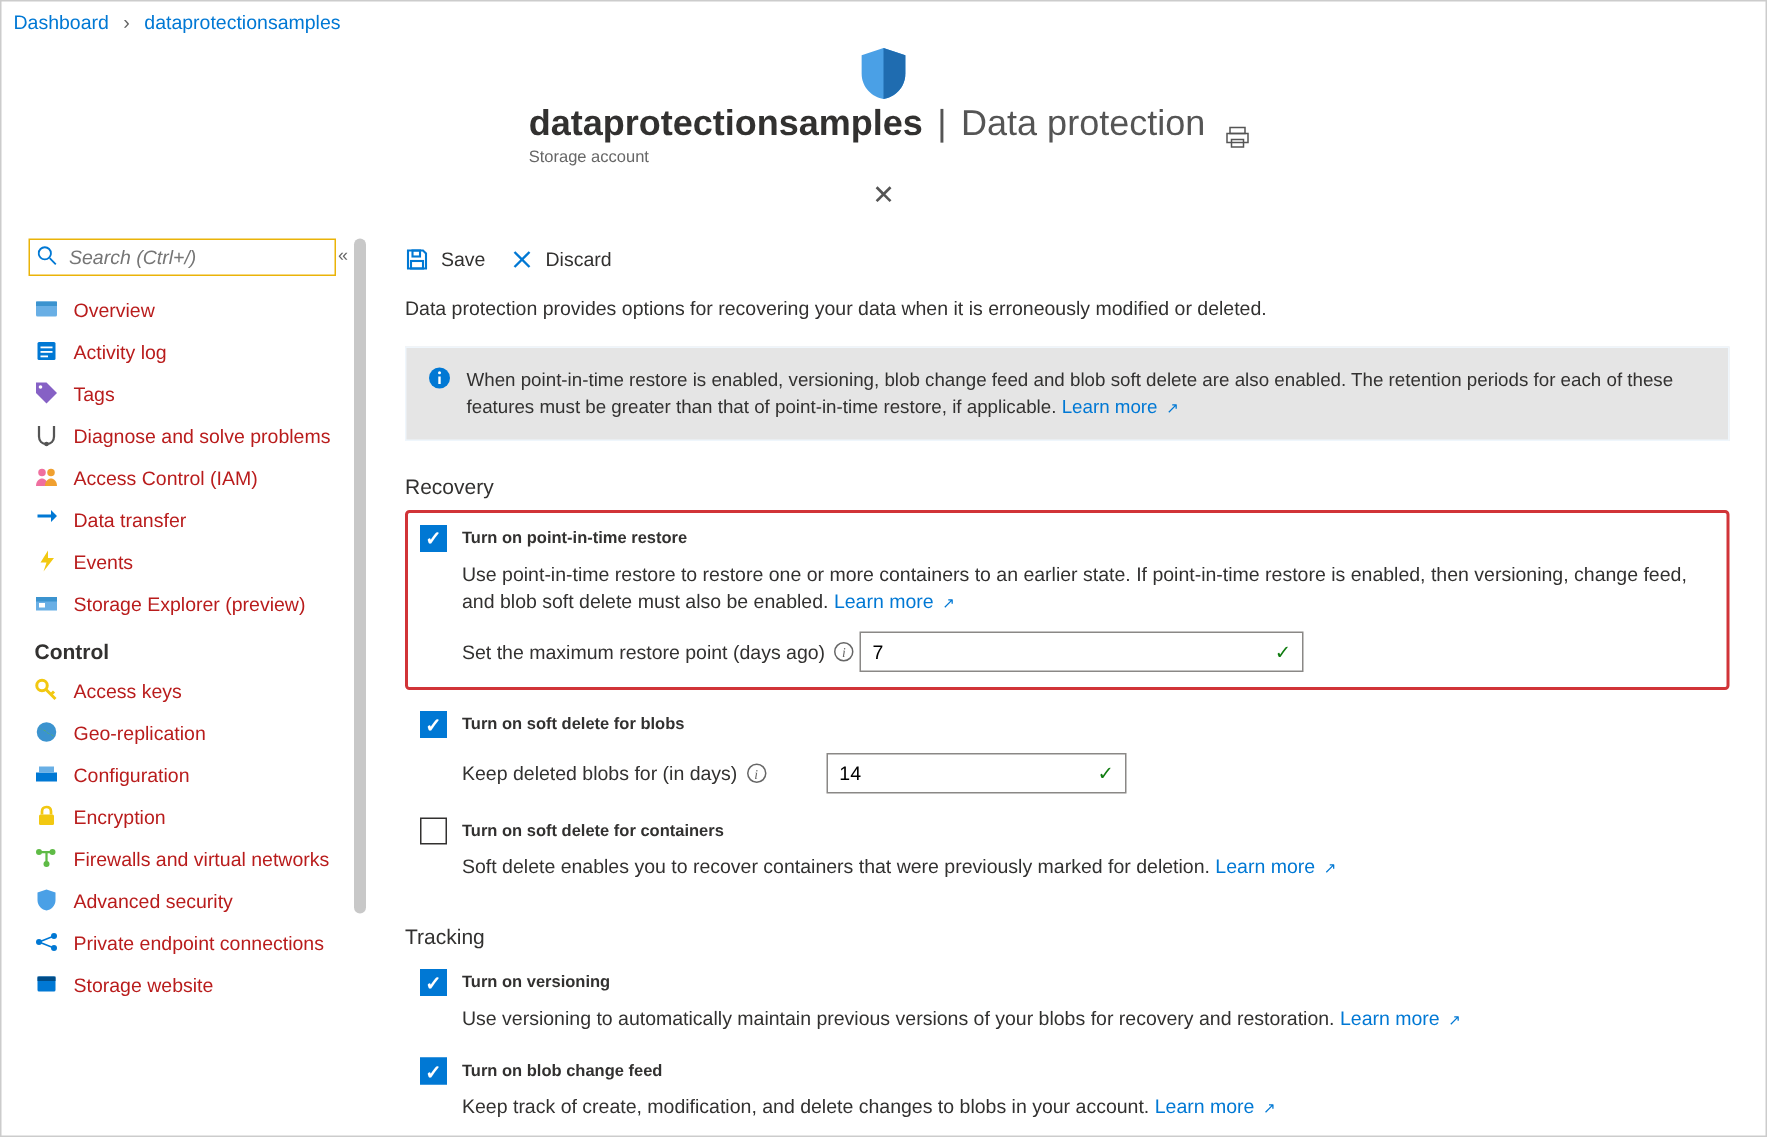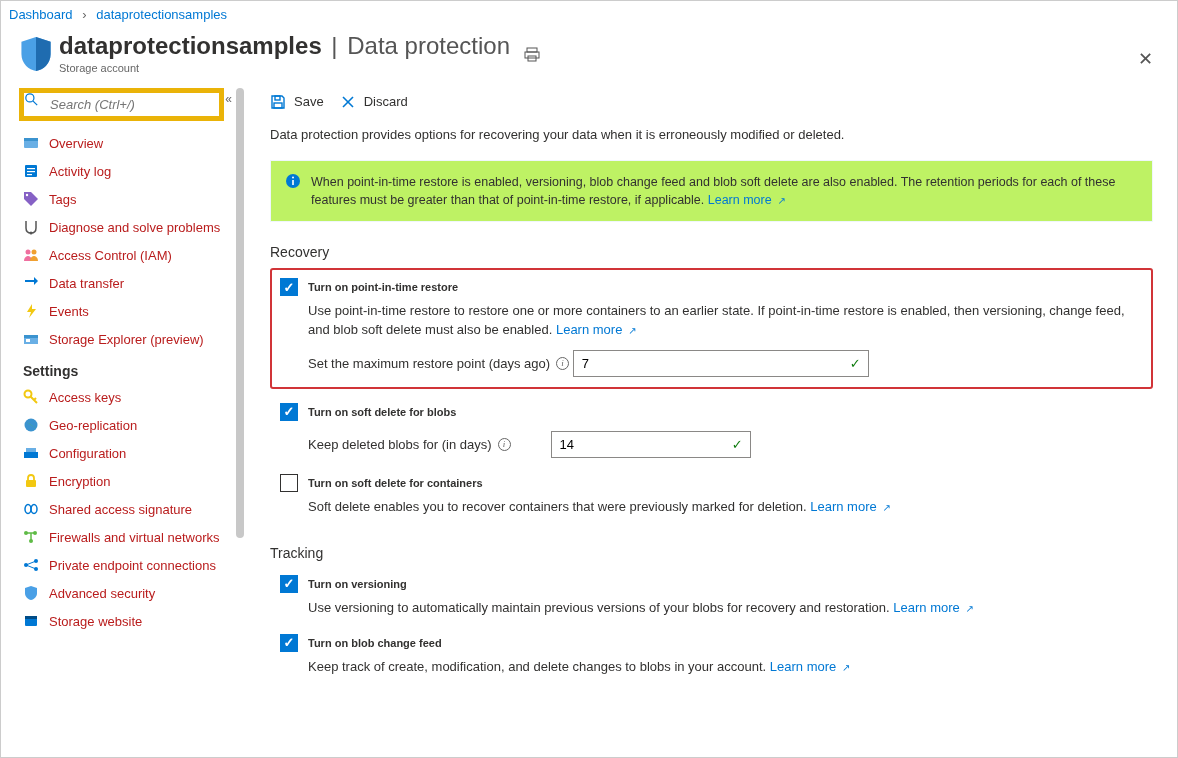--- a/index.html
+++ b/index.html
@@ -13,52 +13,52 @@
     overflow: hidden;
     border: 1px solid #ccc;
   }
   a { color: #0078d4; text-decoration: none; cursor: pointer; }
 
   
   .breadcrumbs { padding: 6px 8px 2px; font-size: 13px; }
   .breadcrumbs .sep { color: #666; margin: 0 6px; }
 
   
-  .header { display: flex; align-items: flex-end; padding: 8px 20px 10px; }
+  .header { display: flex; align-items: center; padding: 8px 20px 10px; flex-direction: column; }
   .shield-icon svg { width: 30px; height: 34px; }
   .title-block { margin-left: 8px; flex: 1; display: flex; align-items: center; }
   .title-text { font-size: 24px; font-weight: 600; }
   .title-sep { font-size: 24px; font-weight: 300; color: #555; margin: 0 6px; }
   .title-sub { font-size: 24px; font-weight: 300; color: #555; }
   .subtype { font-size: 11px; color: #666; margin-top: 2px; }
   .title-col { display: flex; flex-direction: column; }
   .print-icon { margin-left: 14px; cursor: pointer; margin-top: 6px; }
   .close-icon { cursor: pointer; font-size: 18px; color: #555; padding: 4px; margin-top: 4px; }
 
   
   .body { display: flex; height: calc(100% - 90px); }
   .sidebar { width: 245px; padding: 0 0 0 18px; position: relative; }
   .sidebar-scroll { position: absolute; right: 2px; top: 0; width: 8px; height: 100%; }
   .sidebar-scroll .thumb { background: #c8c8c8; border-radius: 4px; height: 450px; width: 8px; margin-top: 4px; }
   .collapse-caret { position: absolute; right: 14px; top: 8px; color: #666; cursor: pointer; font-size: 12px;}
   .search-wrap { position: relative; margin: 4px 22px 8px 0; }
-  .search-input { width: 100%; padding: 4px 6px 4px 26px; border: 5px solid #eab308; font-size: 13px; font-style: italic; color: #666; }
+  .search-input { width: 100%; padding: 4px 6px 4px 26px; border: 1px solid #eab308; font-size: 13px; font-style: italic; color: #666; }
   .search-icon { position: absolute; left: 6px; top: 5px; color: #0078d4; }
   .nav-item { display: flex; align-items: center; padding: 6px 4px; cursor: pointer; color: #b91c1c; }
   .nav-item .ico { width: 16px; height: 16px; margin-right: 10px; display: inline-flex; align-items: center; justify-content: center; }
   .nav-heading { font-weight: 600; padding: 10px 4px 4px; font-size: 14px; }
 
   
   .main { flex: 1; padding: 0 24px 0 24px; overflow-y: auto; }
   .toolbar { padding: 10px 0 14px; display: flex; gap: 16px; }
   .tool-btn { display: inline-flex; gap: 8px; cursor: pointer; color: #323130; }
   .tool-btn .ticon { color: #0078d4; }
   .intro { color: #323130; margin-bottom: 18px; }
 
-  .info-banner { background: #bef264; border: 1px solid #eff6fc; padding: 12px 14px; display: flex; gap: 10px; margin-bottom: 22px; }
+  .info-banner { background: #e5e5e5; border: 1px solid #eff6fc; padding: 12px 14px; display: flex; gap: 10px; margin-bottom: 22px; }
   .info-banner .info-icon { color: #0078d4; flex-shrink: 0; }
   .info-banner .msg { font-size: 12.5px; line-height: 1.45; color: #323130; }
 
   .section-title { font-size: 14px; color: #323130; margin: 0 0 8px; }
   .option { padding: 6px 0 10px 10px; }
   .opt-head { display: flex; align-items: center; gap: 10px; }
   .chk { width: 18px; height: 18px; border: 1px solid #323130; display: inline-flex; align-items: center; justify-content: center; cursor: pointer; flex-shrink: 0;}
   .chk.checked { background: #0078d4; border-color: #0078d4; color: #fff; }
   .chk.checked::after { content: "✓"; font-size: 13px; font-weight: bold; }
   .opt-label { font-weight: 600; font-size: 11px; }
@@ -199,21 +199,21 @@
         <span class="ico">
           <svg width="16" height="16" viewBox="0 0 16 16">
             <rect x="1" y="4" width="14" height="9" fill="#69afe5"></rect>
             <rect x="1" y="4" width="14" height="3" fill="#3b93cf"></rect>
             <rect x="3" y="8" width="4" height="3" fill="#fff"></rect>
           </svg>
         </span>
         <span>Storage Explorer (preview)</span>
       </div>
 
-    <div class="nav-heading">Settings</div>
+    <div class="nav-heading">Control</div>
 
     <div class="nav-item">
         <span class="ico">
           <svg width="16" height="16" viewBox="0 0 16 16">
             <circle cx="5" cy="5" r="3.5" fill="none" stroke="#f2c811" stroke-width="2"></circle>
             <path d="M7 7 L14 14 M11 11 L13 9" stroke="#f2c811" stroke-width="2"></path>
           </svg>
         </span>
         <span>Access keys</span>
       </div>
@@ -236,59 +236,50 @@
         <span>Configuration</span>
       </div>
     <div class="nav-item">
         <span class="ico">
           <svg width="16" height="16" viewBox="0 0 16 16">
             <rect x="3" y="7" width="10" height="7" rx="1" fill="#f2c811"></rect>
             <path d="M5 7 V5 C5 3 6 2 8 2 C10 2 11 3 11 5 V7" fill="none" stroke="#f2c811" stroke-width="1.8"></path>
           </svg>
         </span>
         <span>Encryption</span>
-      </div>
-    <div class="nav-item">
-        <span class="ico">
-          <svg width="16" height="16" viewBox="0 0 16 16">
-            <ellipse cx="5" cy="8" rx="3" ry="4.5" fill="none" stroke="#0078d4" stroke-width="1.5"></ellipse>
-            <ellipse cx="11" cy="8" rx="3" ry="4.5" fill="none" stroke="#0078d4" stroke-width="1.5"></ellipse>
-          </svg>
-        </span>
-        <span>Shared access signature</span>
       </div>
     <div class="nav-item">
         <span class="ico">
           <svg width="16" height="16" viewBox="0 0 16 16">
             <circle cx="3" cy="4" r="2" fill="#5fbb46"></circle>
             <circle cx="12" cy="4" r="2" fill="#5fbb46"></circle>
             <circle cx="8" cy="12" r="2" fill="#5fbb46"></circle>
             <path d="M3 4 L12 4 M8 4 L8 12" stroke="#5fbb46" stroke-width="1.5"></path>
           </svg>
         </span>
         <span>Firewalls and virtual networks</span>
       </div>
     <div class="nav-item">
         <span class="ico">
           <svg width="16" height="16" viewBox="0 0 16 16">
+            <path d="M8 1 L14 3 V8 C14 12 11 14.5 8 15 C5 14.5 2 12 2 8 V3 Z" fill="#4aa0e6"></path>
+          </svg>
+        </span>
+        <span>Advanced security</span>
+      </div>
+    <div class="nav-item">
+        <span class="ico">
+          <svg width="16" height="16" viewBox="0 0 16 16">
             <circle cx="3" cy="8" r="2" fill="#0078d4"></circle>
             <circle cx="13" cy="4" r="2" fill="#0078d4"></circle>
             <circle cx="13" cy="12" r="2" fill="#0078d4"></circle>
             <path d="M3 8 L13 4 M3 8 L13 12" stroke="#0078d4"></path>
           </svg>
         </span>
         <span>Private endpoint connections</span>
-      </div>
-    <div class="nav-item">
-        <span class="ico">
-          <svg width="16" height="16" viewBox="0 0 16 16">
-            <path d="M8 1 L14 3 V8 C14 12 11 14.5 8 15 C5 14.5 2 12 2 8 V3 Z" fill="#4aa0e6"></path>
-          </svg>
-        </span>
-        <span>Advanced security</span>
       </div>
     <div class="nav-item">
         <span class="ico">
           <svg width="16" height="16" viewBox="0 0 16 16">
             <rect x="2" y="3" width="12" height="10" rx="1" fill="#0078d4"></rect>
             <rect x="2" y="3" width="12" height="3" fill="#004c87"></rect>
           </svg>
         </span>
         <span>Storage website</span>
       </div>

